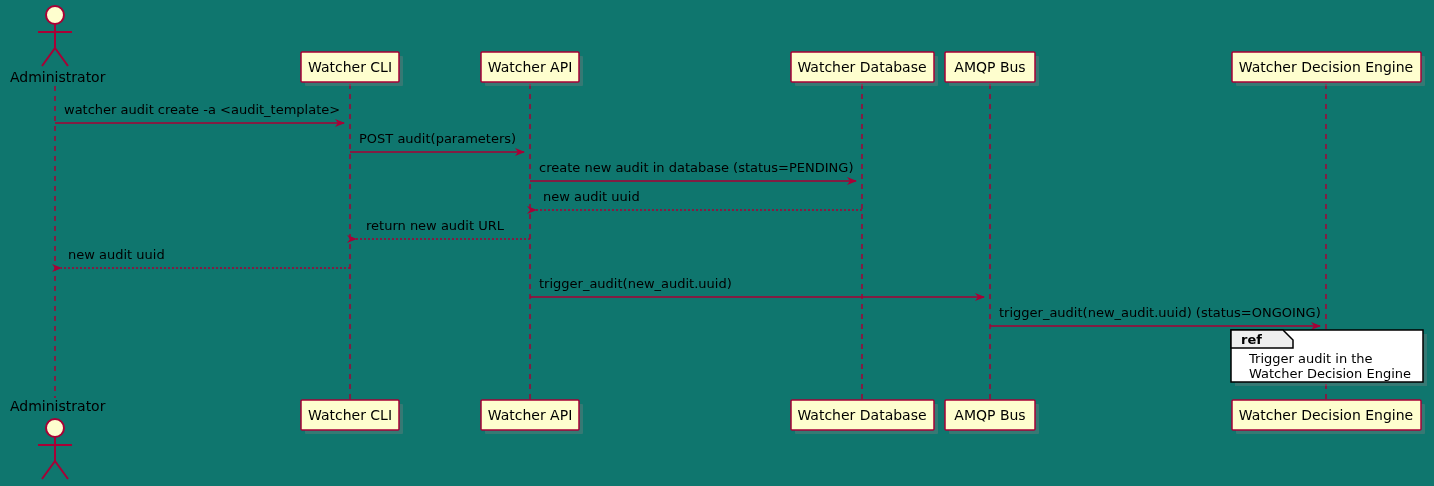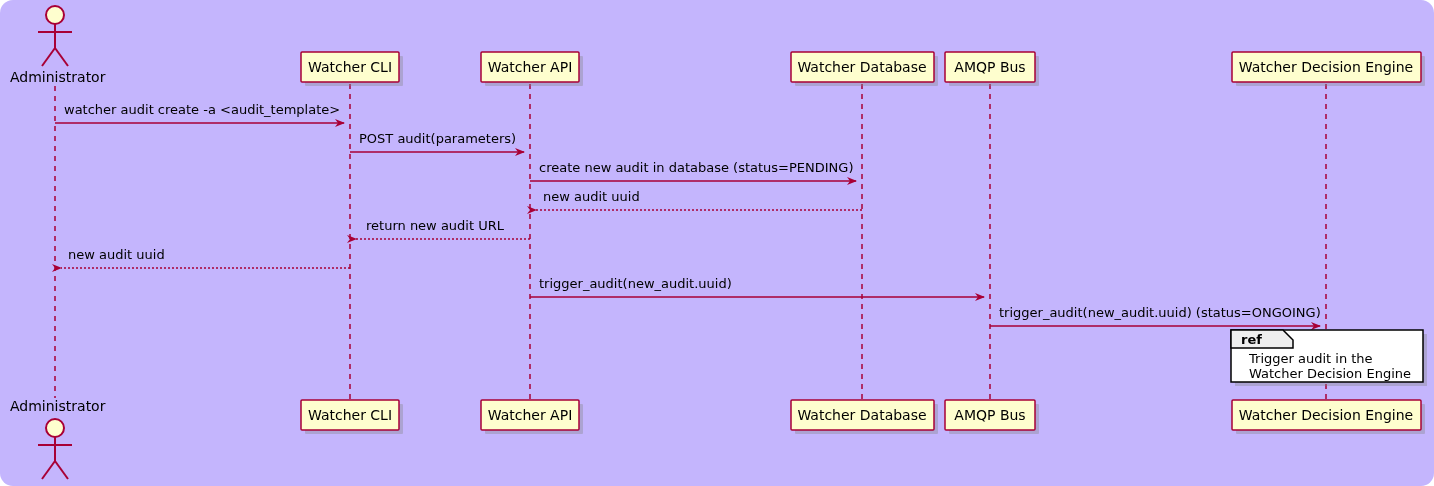--- a/index.html
+++ b/index.html
@@ -4,24 +4,23 @@
 <style>
   html, body {
     margin: 0;
     padding: 0;
     background: #ffffff;
   }
   #diagram-root {
     position: relative;
     width: 1434px;
     height: 486px;
-    background: #c4b5fd;
+    background: #0f766e;
     font-family: "DejaVu Sans", sans-serif;
     overflow: hidden;
-    border-radius: 13px;
   }
   #uml-svg {
     position: absolute;
     top: 0;
     left: 0;
     width: 1434px;
     height: 486px;
     display: block;
   }
   .participant-box-rect {

